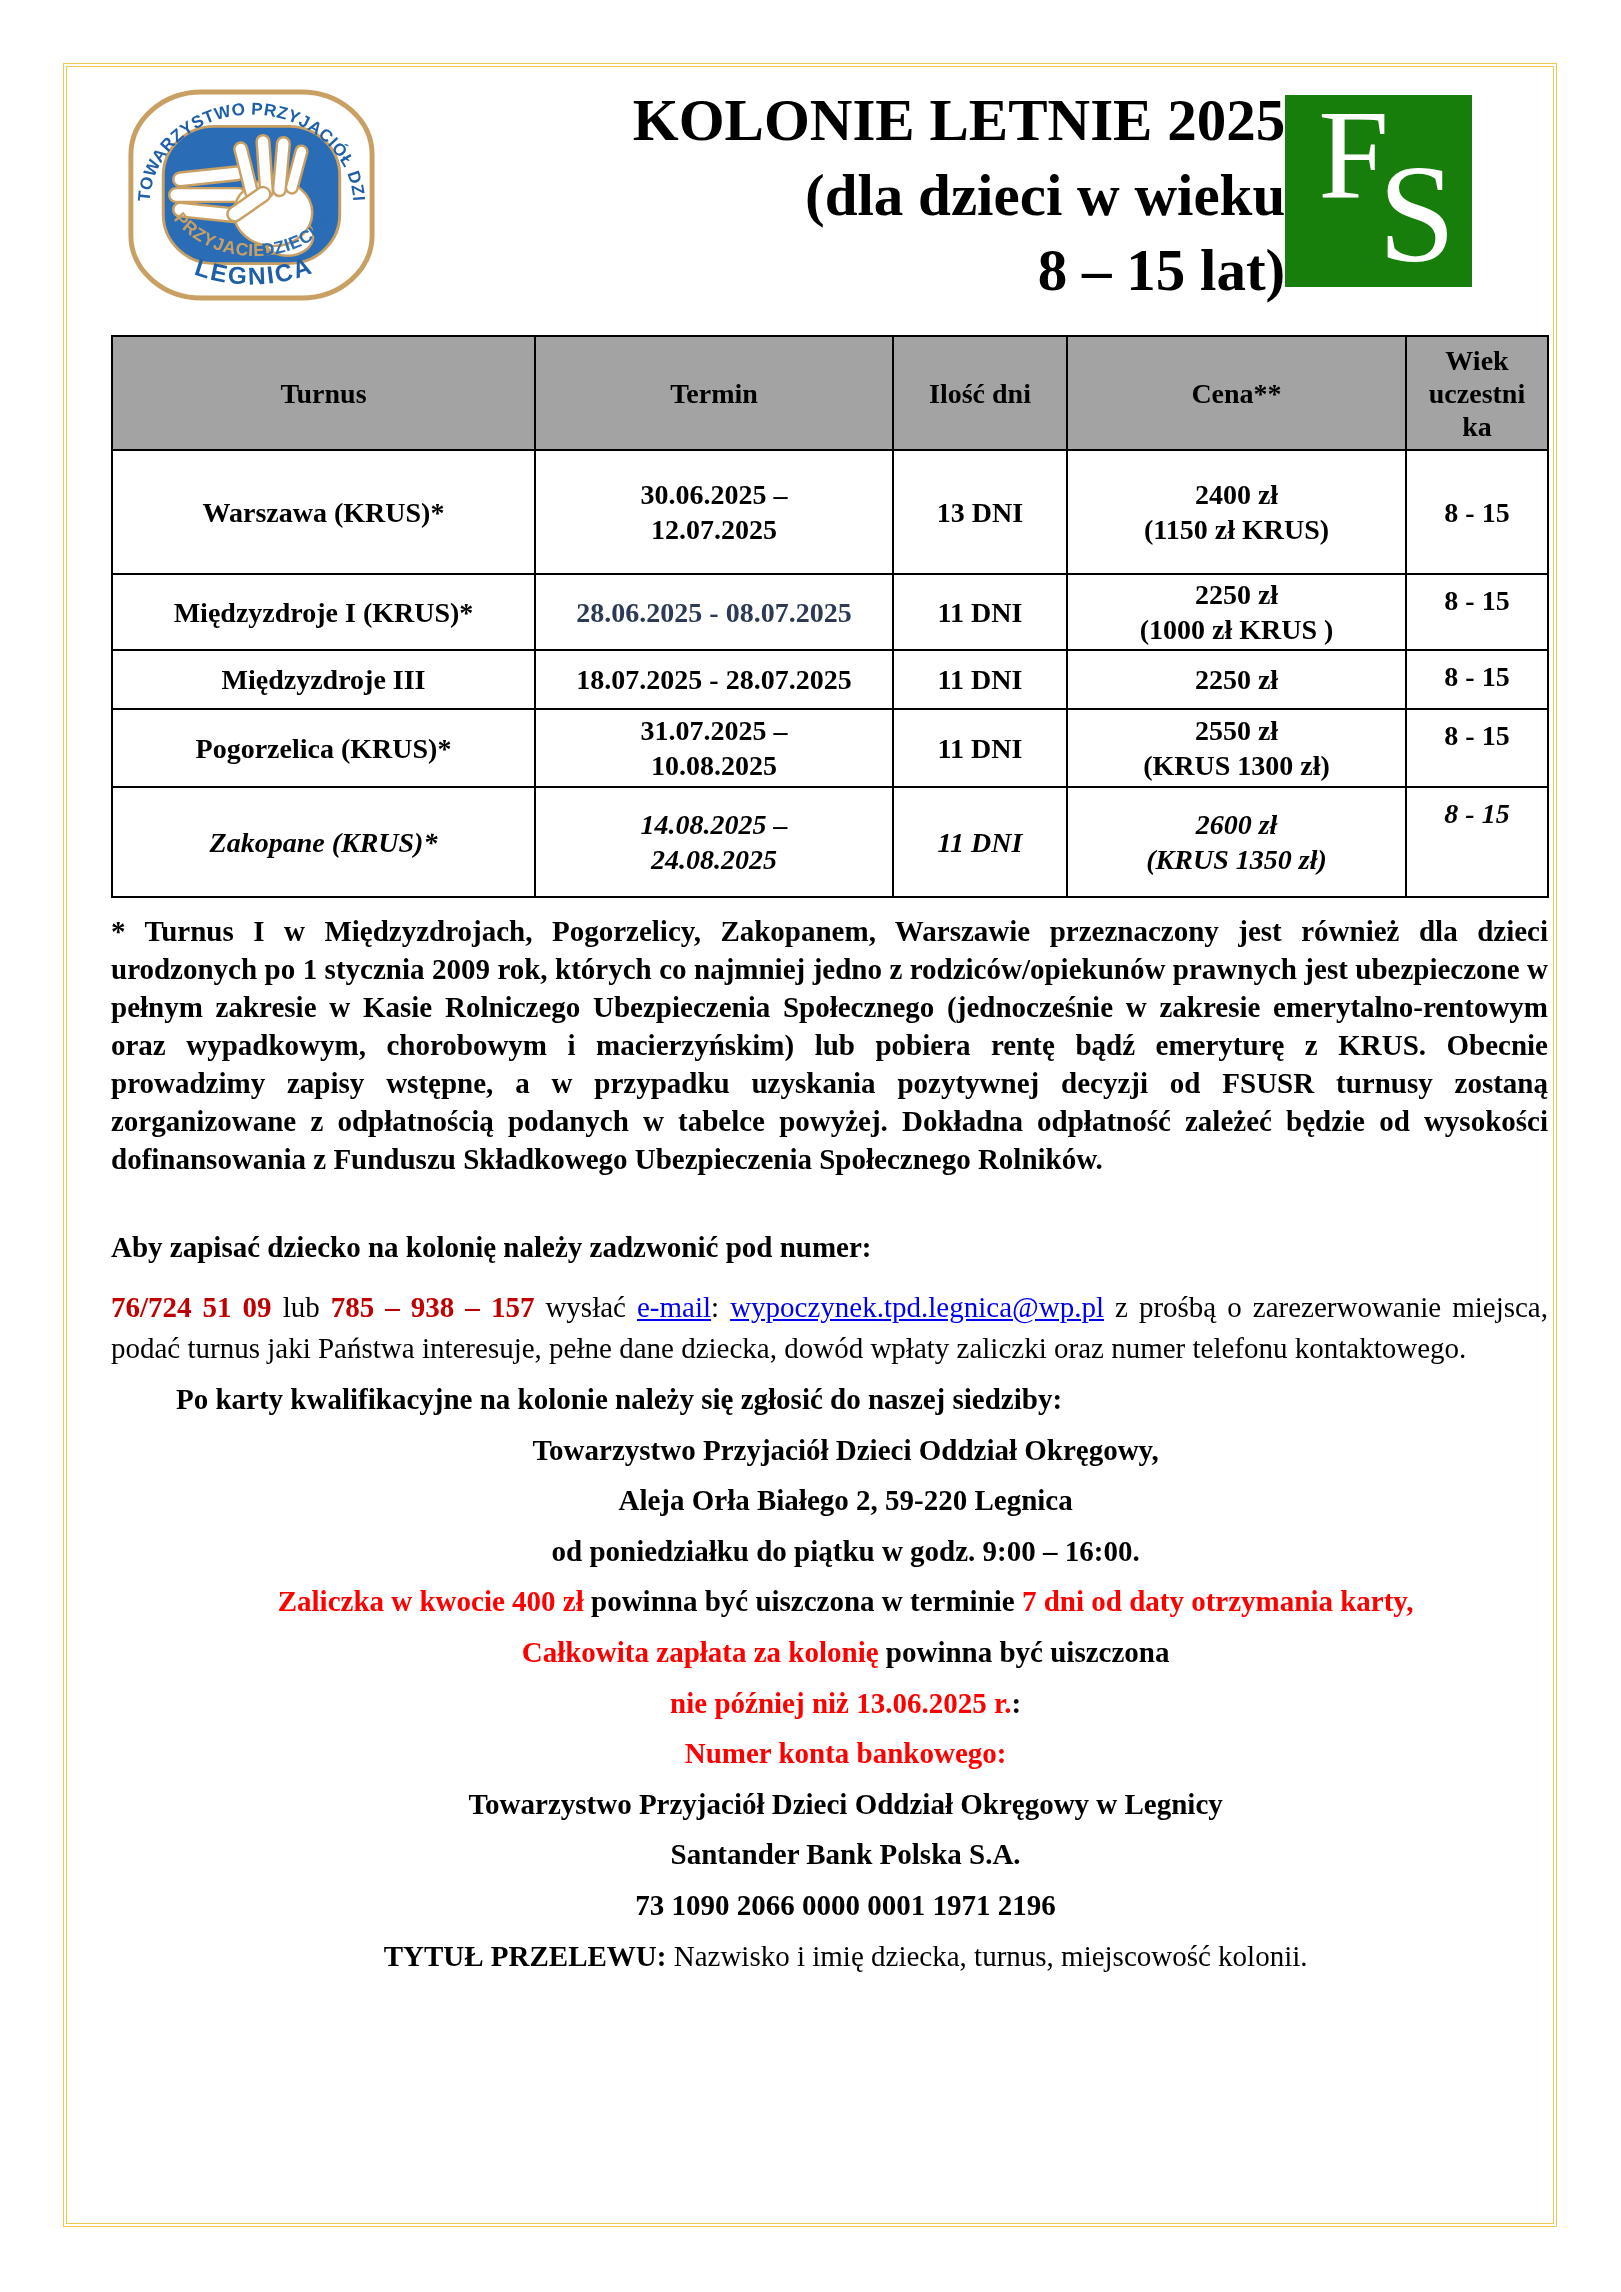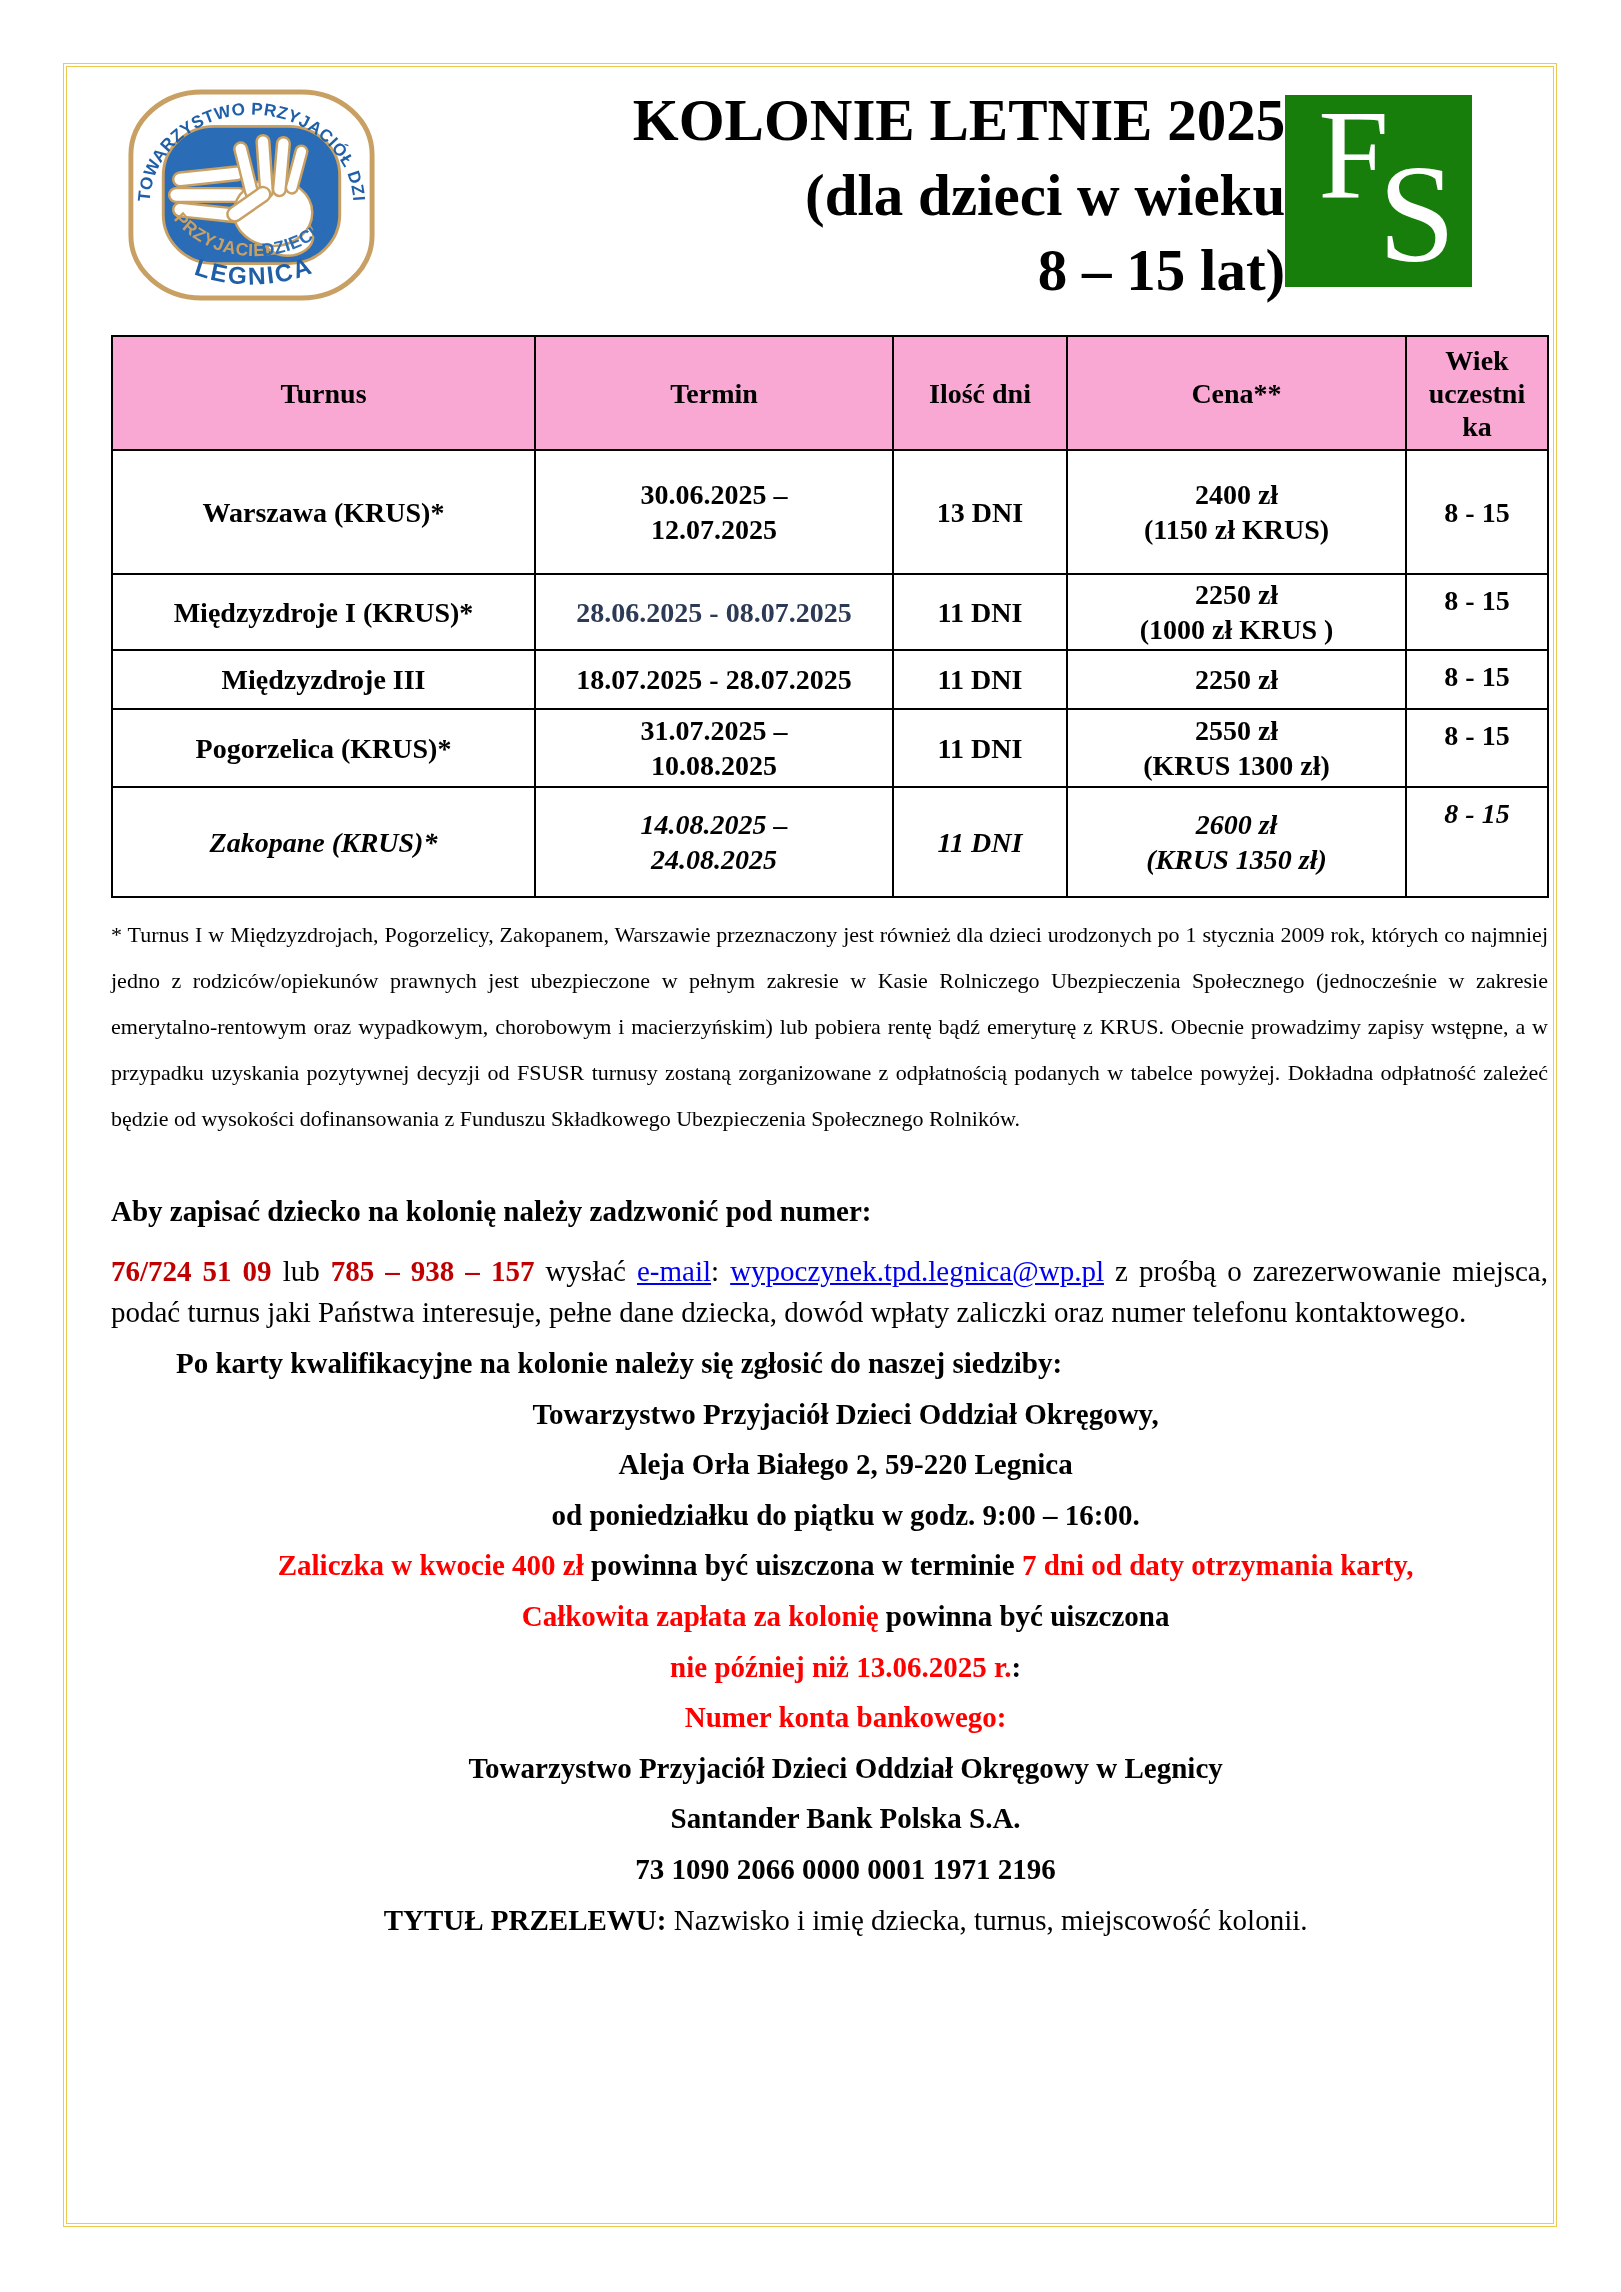--- a/index.html
+++ b/index.html
@@ -18,29 +18,29 @@
              margin-right: 69px; margin-top: 8.8px; flex: none; overflow: hidden; }
   .fs-logo span { position: absolute; color: #fff; font-family: "Liberation Serif", serif; }
   .fs-f { left: 33px; top: -13.7px; font-size: 127px; }
   .fs-s { left: 93px; top: 39px; font-size: 139px; }
 
   
   table { border-collapse: collapse; width: 1437px; margin-top: 27.4px; table-layout: fixed; }
   th, td { border: 2px solid #000; text-align: center; vertical-align: middle;
            font-size: 28px; font-weight: bold; white-space: pre-line; line-height: 35px;
            padding: 2px 5.9px; overflow: hidden; }
-  th { background: #f9a8d4; height: 114px; line-height: 33px; }
+  th { background: #a3a3a3; height: 114px; line-height: 33px; }
   tbody tr + tr td { border-top: 2.9px solid #000; }
   tr.r0 { height: 124px; } tr.r1 { height: 76px; } tr.r2 { height: 59px; }
   tr.r3 { height: 78px; }  tr.r4 { height: 110px; font-style: italic; }
   td.top { vertical-align: top; padding-top: 7.8px; }
 
   
-  .note { margin-top: 13.7px; font-size: 22px; font-weight: normal; text-align: justify;
-          line-height: 46px; width: 1437px; }
+  .note { margin-top: 13.7px; font-size: 29px; font-weight: bold; text-align: justify;
+          line-height: 38px; width: 1437px; }
   .signup-heading { margin-top: 53px; font-size: 29px; font-weight: bold; }
   .contact { margin-top: 23.5px; font-size: 29px; line-height: 41px; text-align: justify;
              width: 1437px; }
   .phone { color: #c00000; font-weight: bold; }
   .link { color: #0000ee; text-decoration: underline; cursor: pointer; }
   .pickup-heading { margin-top: 13.7px; padding-left: 65px; font-size: 29px; font-weight: bold; }
 
   .centered-block { padding-left: 39px; margin-top: 6px; }
   .cline { text-align: center; font-size: 29px; font-weight: bold; line-height: 33px;
            margin: 17.6px 0; }

